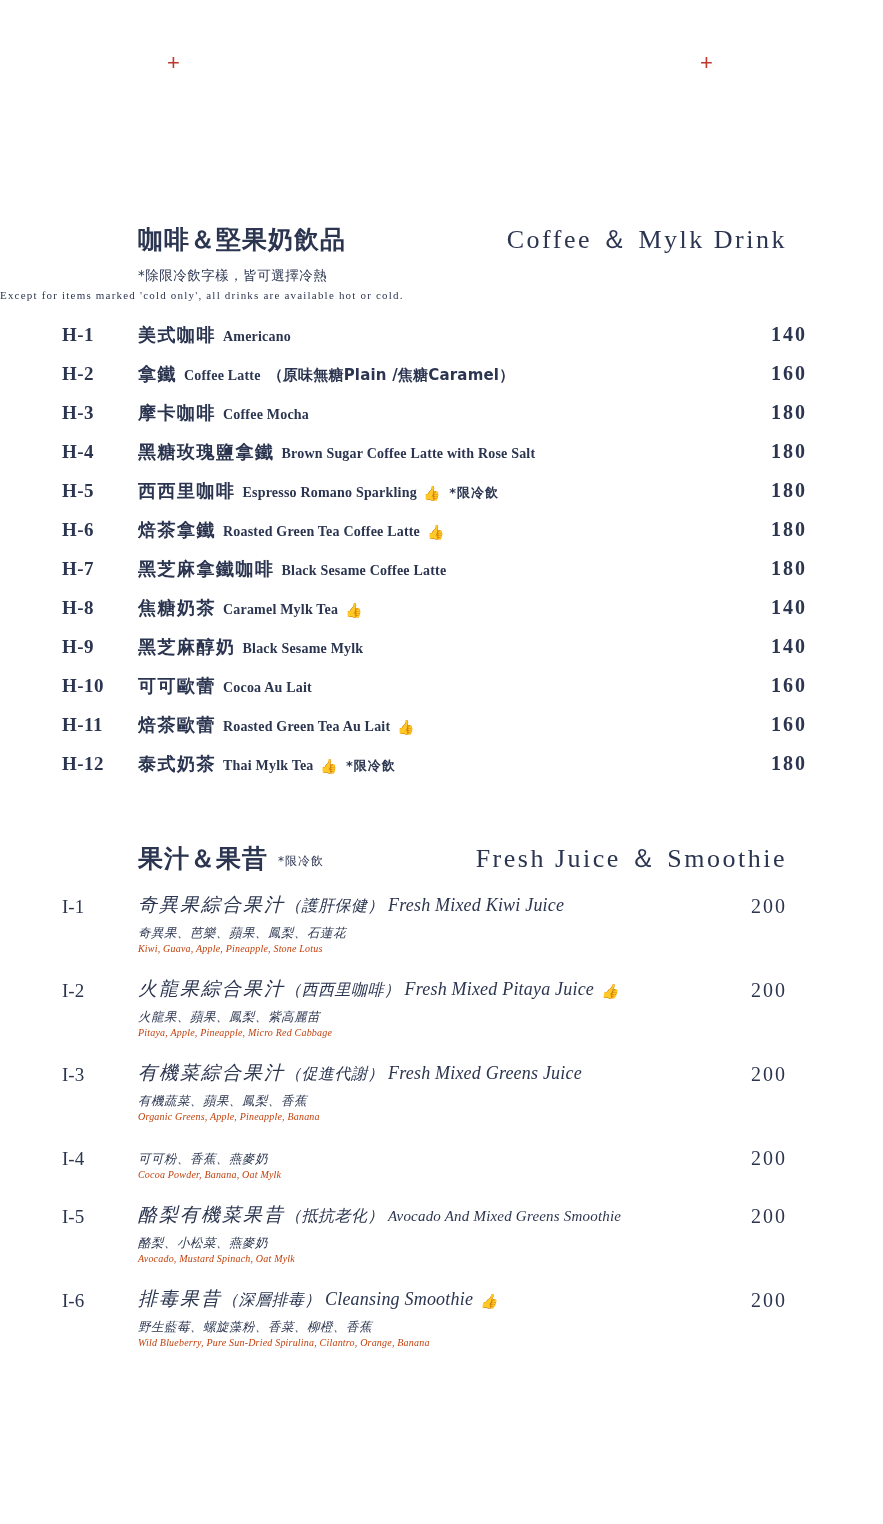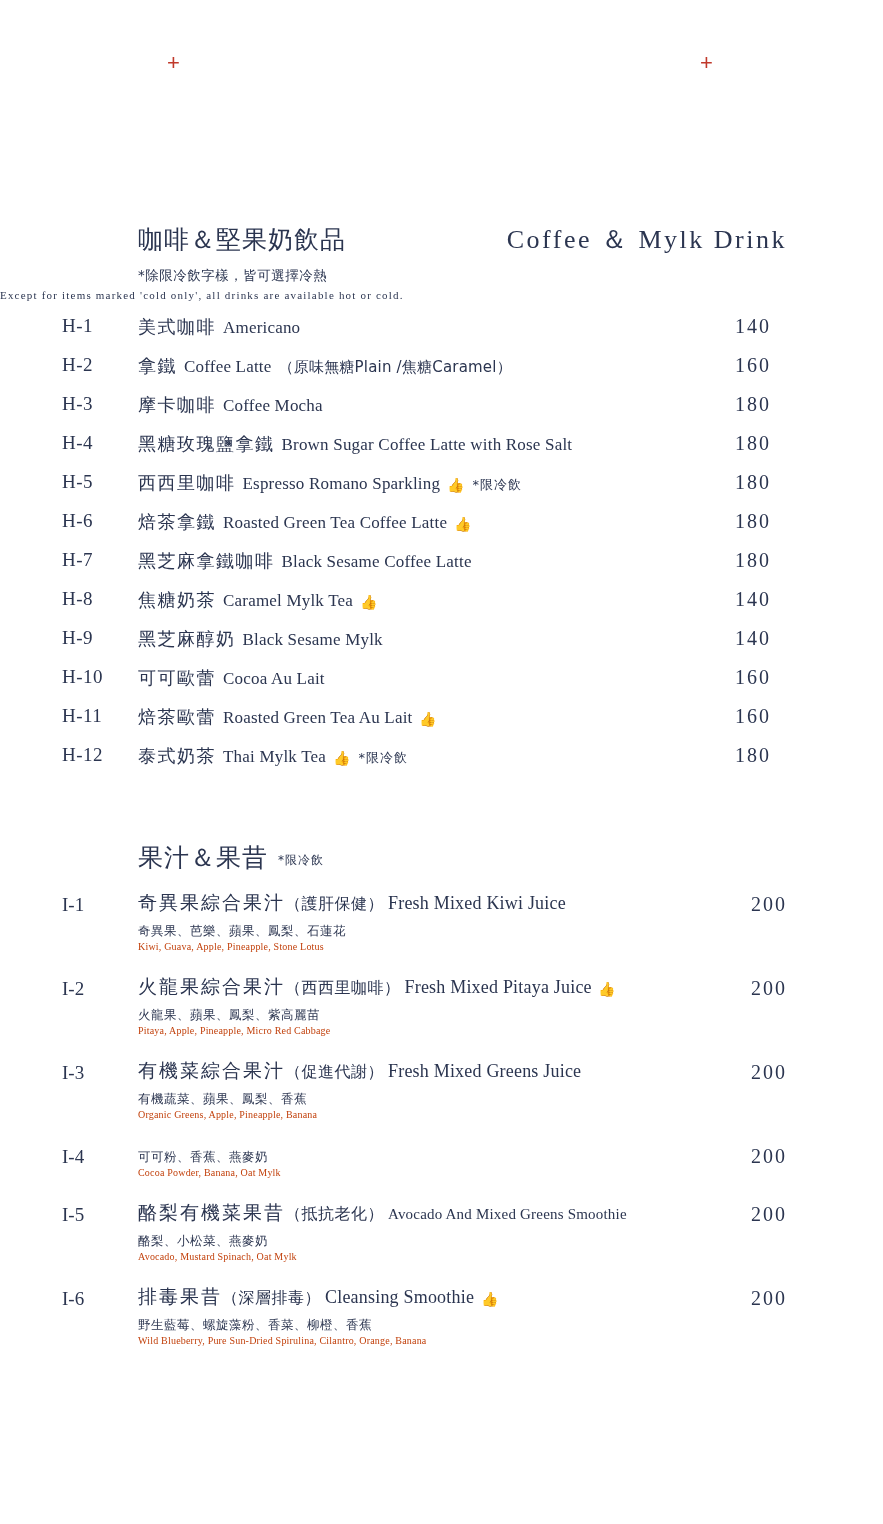--- a/index.html
+++ b/index.html
@@ -39,21 +39,21 @@
     margin-top: 0;
   }
   .sec-head {
     display: flex;
     align-items: baseline;
     padding-left: 138px;
     padding-right: 96px;
   }
   .sec-head-cn {
     font-family: "DejaVu Sans", sans-serif;
-    font-weight: normal;
+    font-weight: bold;
     font-size: 25px;
     letter-spacing: 1px;
     color: #2b3550;
     white-space: nowrap;
   }
   .sec-head-en {
     margin-left: auto;
     font-family: "Liberation Serif", serif;
     font-size: 26px;
     letter-spacing: 2.5px;
@@ -84,23 +84,24 @@
     letter-spacing: 1.2px;
     margin-top: 4px;
   }
 
   
   .rows {
     margin-top: 14px;
   }
   .row {
     display: flex;
-    align-items: flex-start;
-    padding: 0 112px 0 62px;
+    align-items: center;
+    padding: 0 76px 0 62px;
     height: 39px;
+    font-weight: bold;
   }
   .row .code {
     width: 76px;
     flex: none;
     font-family: "Liberation Serif", serif;
     font-size: 19px;
     color: #2b3550;
     letter-spacing: 0.5px;
   }
   .row .names {
@@ -109,21 +110,21 @@
     overflow: hidden;
   }
   .name-cn {
     font-family: "DejaVu Sans", sans-serif;
     font-size: 18px;
     letter-spacing: 1.5px;
     color: #2b3550;
   }
   .name-en {
     font-family: "Liberation Serif", serif;
-    font-size: 17px;
+    font-size: 14px;
     color: #2b3550;
     margin-left: 7px;
     letter-spacing: 0.2px;
   }
   .thumb {
     display: inline-block;
     font-size: 14px;
     margin-left: 7px;
     color: #2b3550;
     position: relative;
@@ -160,20 +161,21 @@
     width: 76px;
     flex: none;
     font-family: "Liberation Serif", serif;
     font-size: 19px;
     color: #2b3550;
     padding-top: 4px;
   }
   .jrow .jbody {
     flex: 1;
     min-width: 0;
+    font-style: italic;
   }
   .jtitle {
     white-space: nowrap;
   }
   .jtitle .name-cn {
     font-size: 19px;
     letter-spacing: 2px;
   }
   .jtitle .paren {
     font-family: "DejaVu Sans", sans-serif;
@@ -288,20 +290,21 @@
         </div>
       </div>
   </div>
 
   <div class="gap-sections"></div>
 
   <div class="section">
     <div class="sec-head">
       <div class="sec-head-cn">果汁＆果昔</div>
       <div class="sec-head-note-inline">*限冷飲</div>
+      <div class="sec-head-en">Fresh Juice ＆ Smoothie</div>
     </div>
 
     <div class="jrows" id="juice-rows">
         <div class="jrow">
           <div class="code">I-1</div>
           <div class="jbody">
             <div class="jtitle"><span class="name-cn">奇異果綜合果汁</span><span class="paren">（護肝保健）</span><span class="name-en">Fresh Mixed Kiwi Juice</span></div>
             <div class="jsub-cn">奇異果、芭樂、蘋果、鳳梨、石蓮花</div>
             <div class="jsub-en">Kiwi, Guava, Apple, Pineapple, Stone Lotus</div>
           </div>

